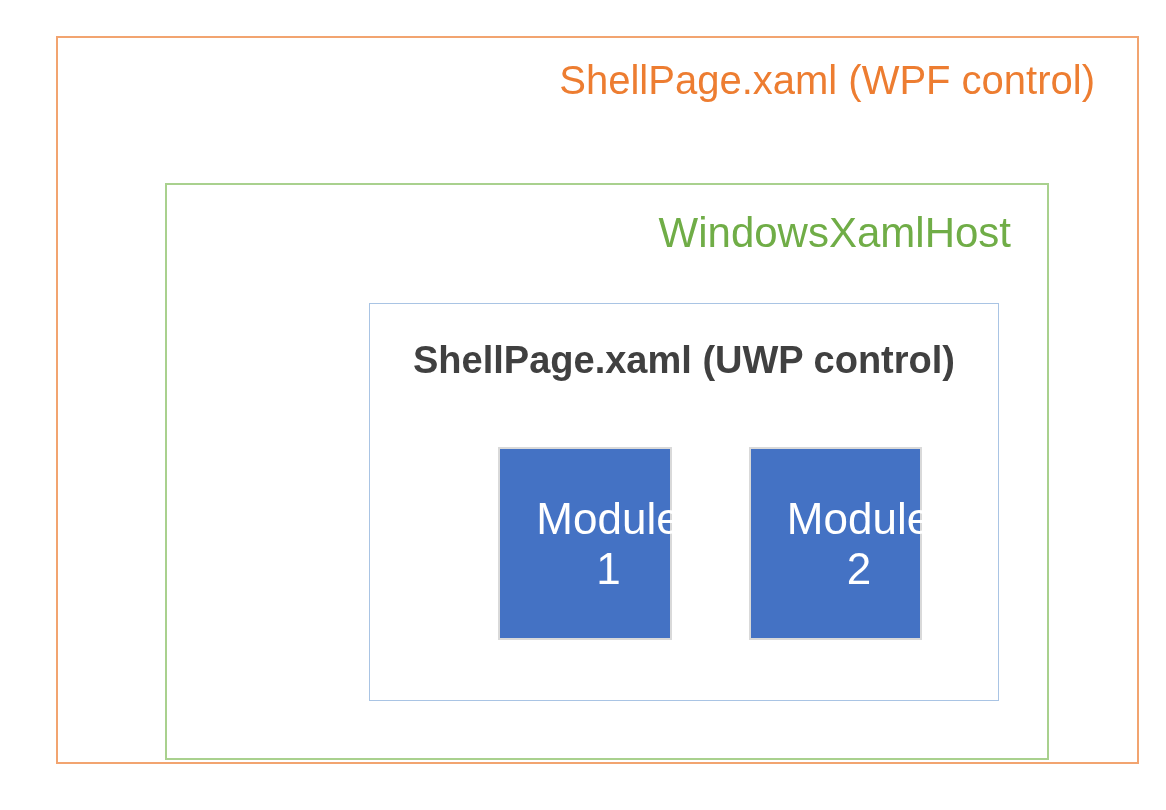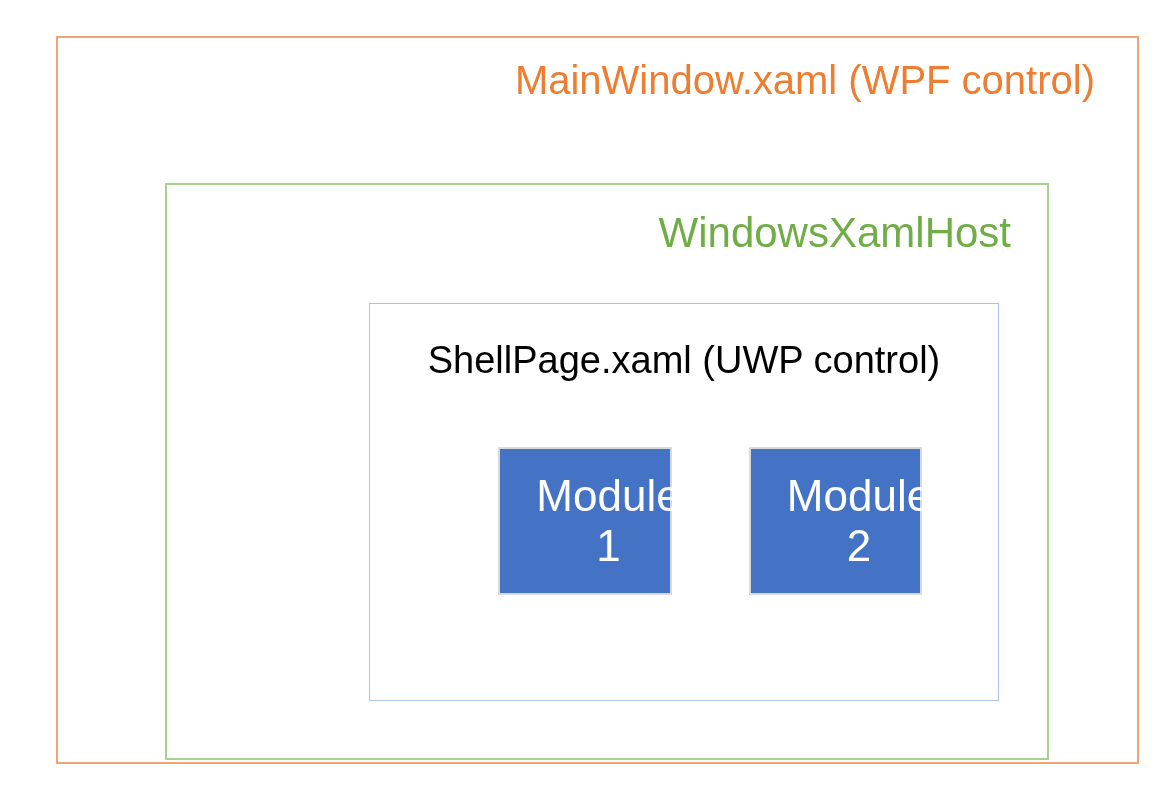--- a/index.html
+++ b/index.html
@@ -61,49 +61,50 @@
     border: 1.5px solid #A9C4E4;
   }
   .shell-title {
     position: absolute;
     left: 0;
     top: 34px;
     width: 100%;
     text-align: center;
     font-size: 38px;
     line-height: 1.2;
-    color: #000000;
+    color: #404040;
     white-space: nowrap;
+    font-weight: bold;
   }
   .module {
     position: absolute;
     box-sizing: border-box;
     width: 174px;
-    height: 148px;
+    height: 193px;
     background: #4472C4;
     border: 2px solid #D9D9D9;
     color: #FFFFFF;
     display: flex;
     flex-direction: column;
     align-items: center;
     justify-content: center;
     font-size: 44px;
     line-height: 50px;
     text-align: center;
     padding-left: 47px;
   }
   .module-1 { left: 128px; top: 143px; }
   .module-2 { left: 379px; top: 143px; width: 173px; }
 </style>
 </head>
 <body>
 
 <div class="canvas">
   <div class="box outer-box">
-    <div class="outer-title">MainWindow.xaml (WPF control)</div>
+    <div class="outer-title">ShellPage.xaml (WPF control)</div>
 
     <div class="box host-box">
       <div class="host-title">WindowsXamlHost</div>
 
       <div class="box shell-box">
         <div class="shell-title">ShellPage.xaml (UWP control)</div>
 
         <div class="module module-1">
           <span>Module</span>
           <span>1</span>

